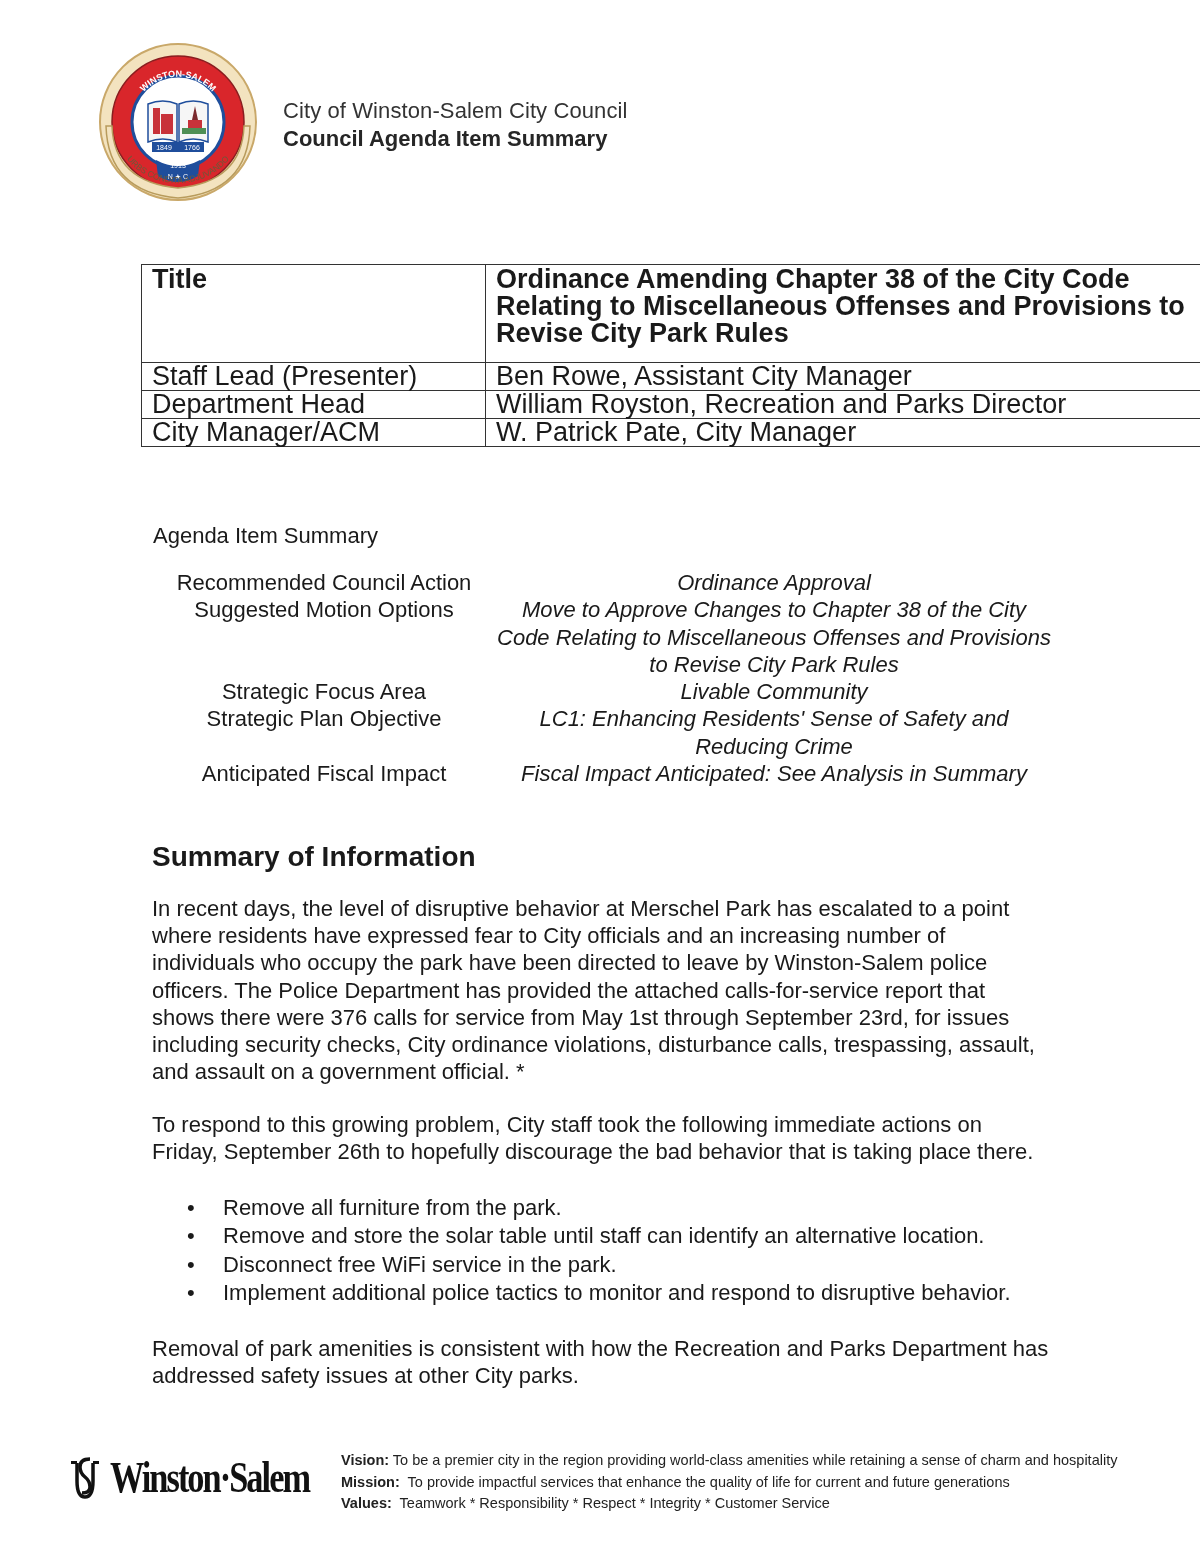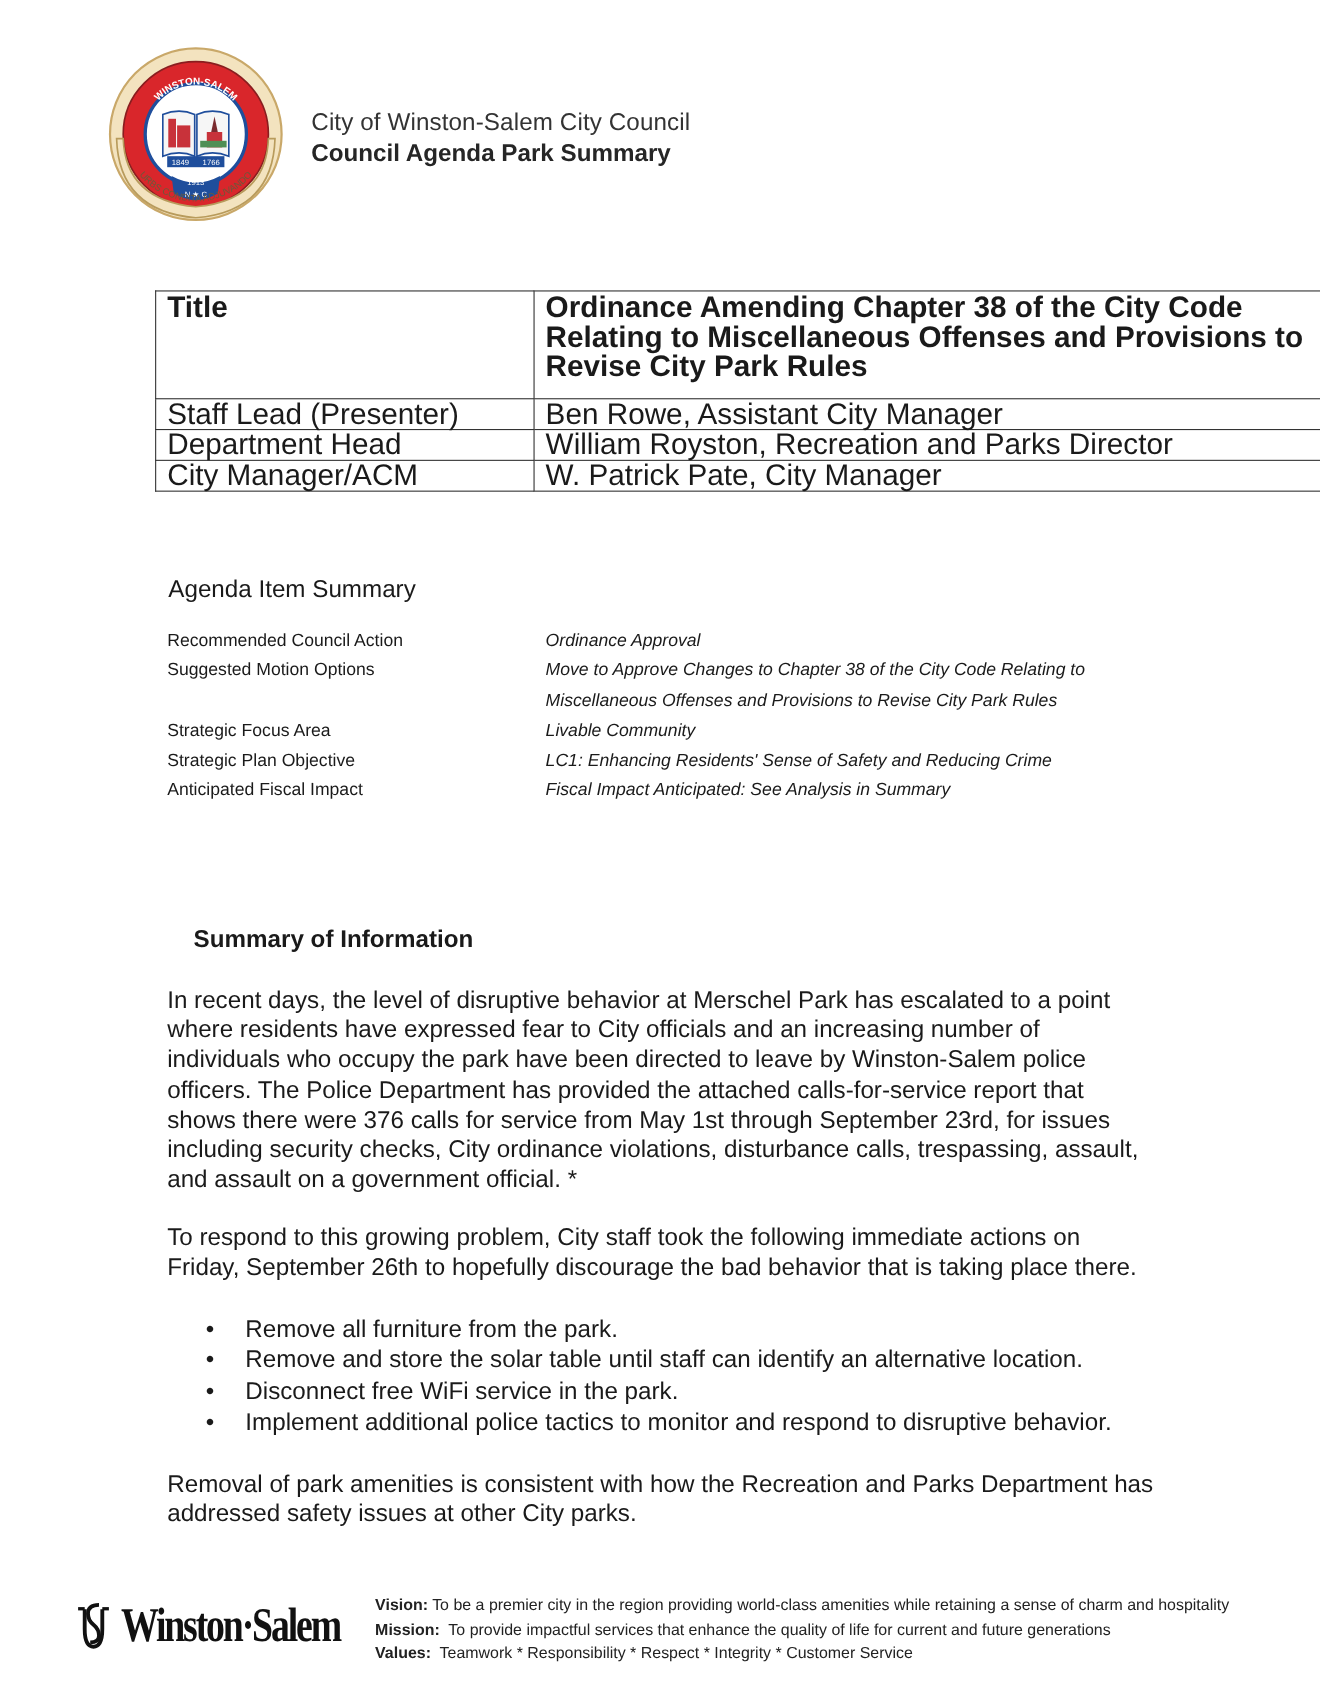--- a/index.html
+++ b/index.html
@@ -14,26 +14,26 @@
 
     table.info {
       position: absolute; left: 141px; top: 264px; width: 1087px;
       border-collapse: collapse; font-size: 27px;
     }
     table.info td { border: 1.5px solid #333; padding: 0 10px; vertical-align: top; line-height: 27px; }
     table.info td.k { width: 323px; }
     table.info tr.title-row td { height: 96px; font-weight: bold; padding-top: 1px; }
 
     .ais-heading { position: absolute; left: 153px; top: 523px; font-size: 22px; font-weight: normal; }
-    .ais { position: absolute; left: 152px; top: 569px; width: 900px; font-size: 16px; line-height: 27.3px; }
+    .ais { position: absolute; left: 152px; top: 569px; width: 900px; font-size: 22px; line-height: 27.3px; text-align: center; }
     .ais .row { display: flex; }
     .ais .k { width: 344px; flex-shrink: 0; }
     .ais .v { flex: 1; font-style: italic; }
 
-    .soi-heading { position: absolute; left: 152px; top: 841px; font-size: 22px; font-weight: bold; margin-left: 24px; }
+    .soi-heading { position: absolute; left: 152px; top: 841px; font-size: 28px; font-weight: bold; }
     .para { position: absolute; left: 152px; width: 900px; font-size: 22px; line-height: 27.2px; margin: 0; }
     .p1 { top: 895px; }
     .p2 { top: 1111px; }
     ul.actions { position: absolute; left: 152px; top: 1194px; width: 900px; margin: 0; padding: 0; list-style: none; font-size: 22px; line-height: 28.4px; }
     ul.actions li { position: relative; padding-left: 71px; }
     ul.actions li .bullet { position: absolute; left: 35px; top: 0; }
     .p3 { top: 1335px; }
 
     .footer-logo { position: absolute; left: 68px; top: 1452px; display: flex; align-items: center; }
     .footer-logo .wordmark {
@@ -79,21 +79,21 @@
     <path d="M8 84 Q10 150 80 156 Q150 150 152 84 L146 84 Q144 140 80 146 Q16 140 14 84 Z" fill="#f3e3bf" stroke="#b89b5c" stroke-width="1.5"></path>
     <path id="botArc" d="M18 96 A64 60 0 0 0 142 96" fill="none"></path>
     <text font-size="8.5" fill="#6a5a3a" font-family="Liberation Sans, sans-serif">
       <textPath href="#botArc" startOffset="50%" text-anchor="middle">URBS CONDITA ADJUVANDO</textPath>
     </text>
   </svg>
 </div>
 
 <div class="header-text">
   <div class="l1">City of Winston-Salem City Council</div>
-  <div class="l2">Council Agenda Park Summary</div>
+  <div class="l2">Council Agenda Item Summary</div>
 </div>
 
 <table class="info">
   <tbody>
       <tr class="title-row">
     <td class="k">Title</td>
     <td>Ordinance Amending Chapter 38 of the City Code Relating to Miscellaneous Offenses and Provisions to Revise City Park Rules</td>
   </tr>
   <tr>
     <td class="k">Staff Lead (Presenter)</td>

